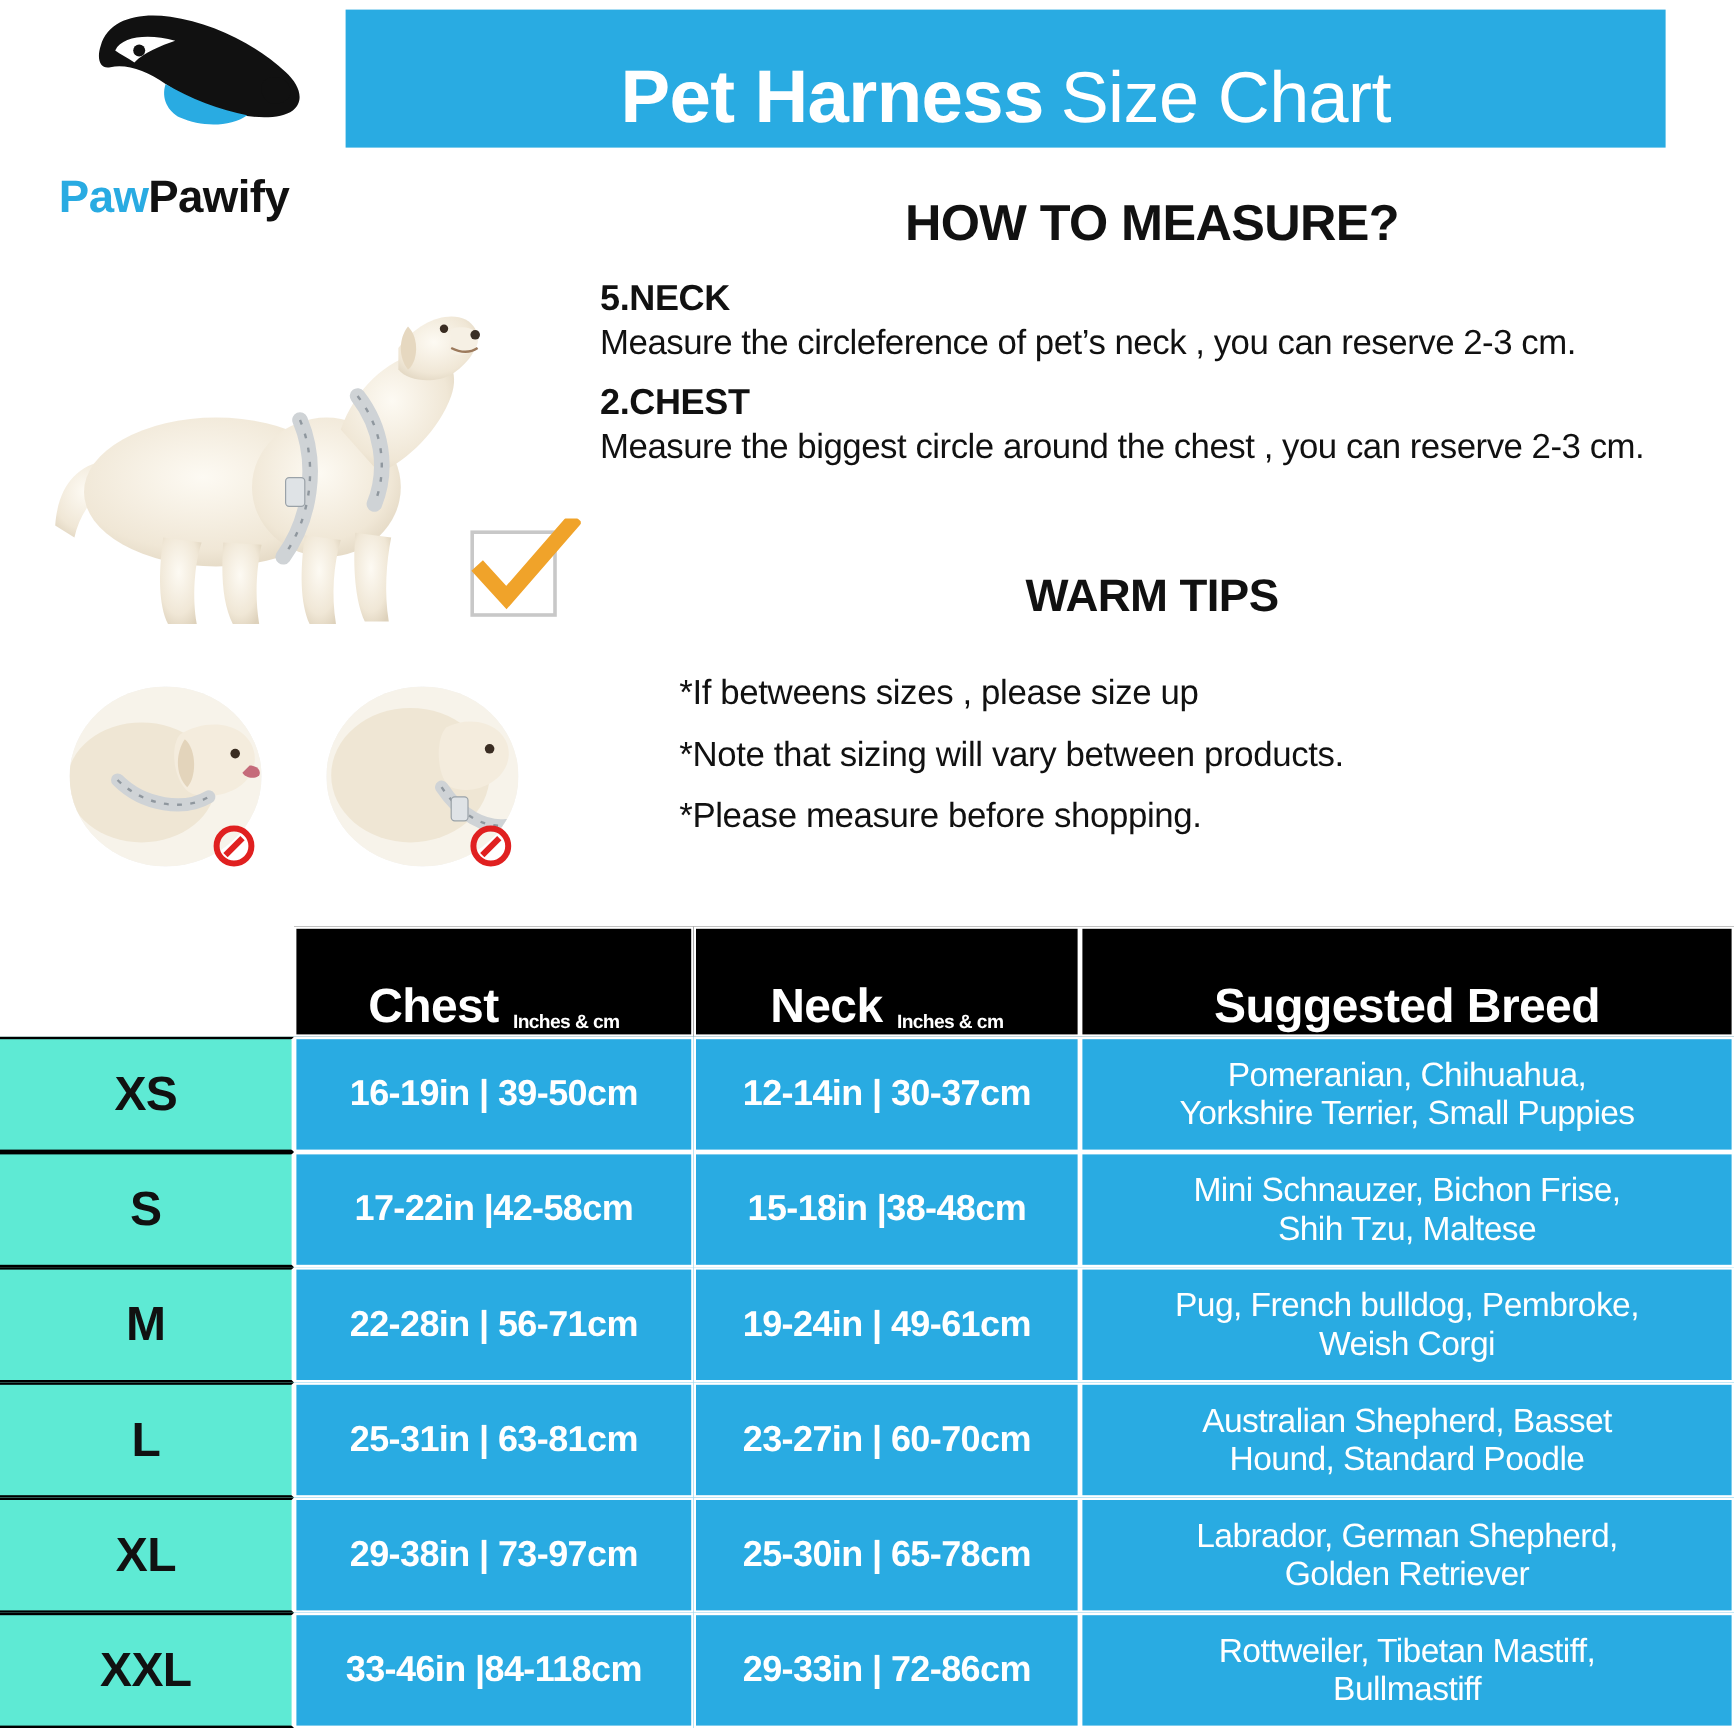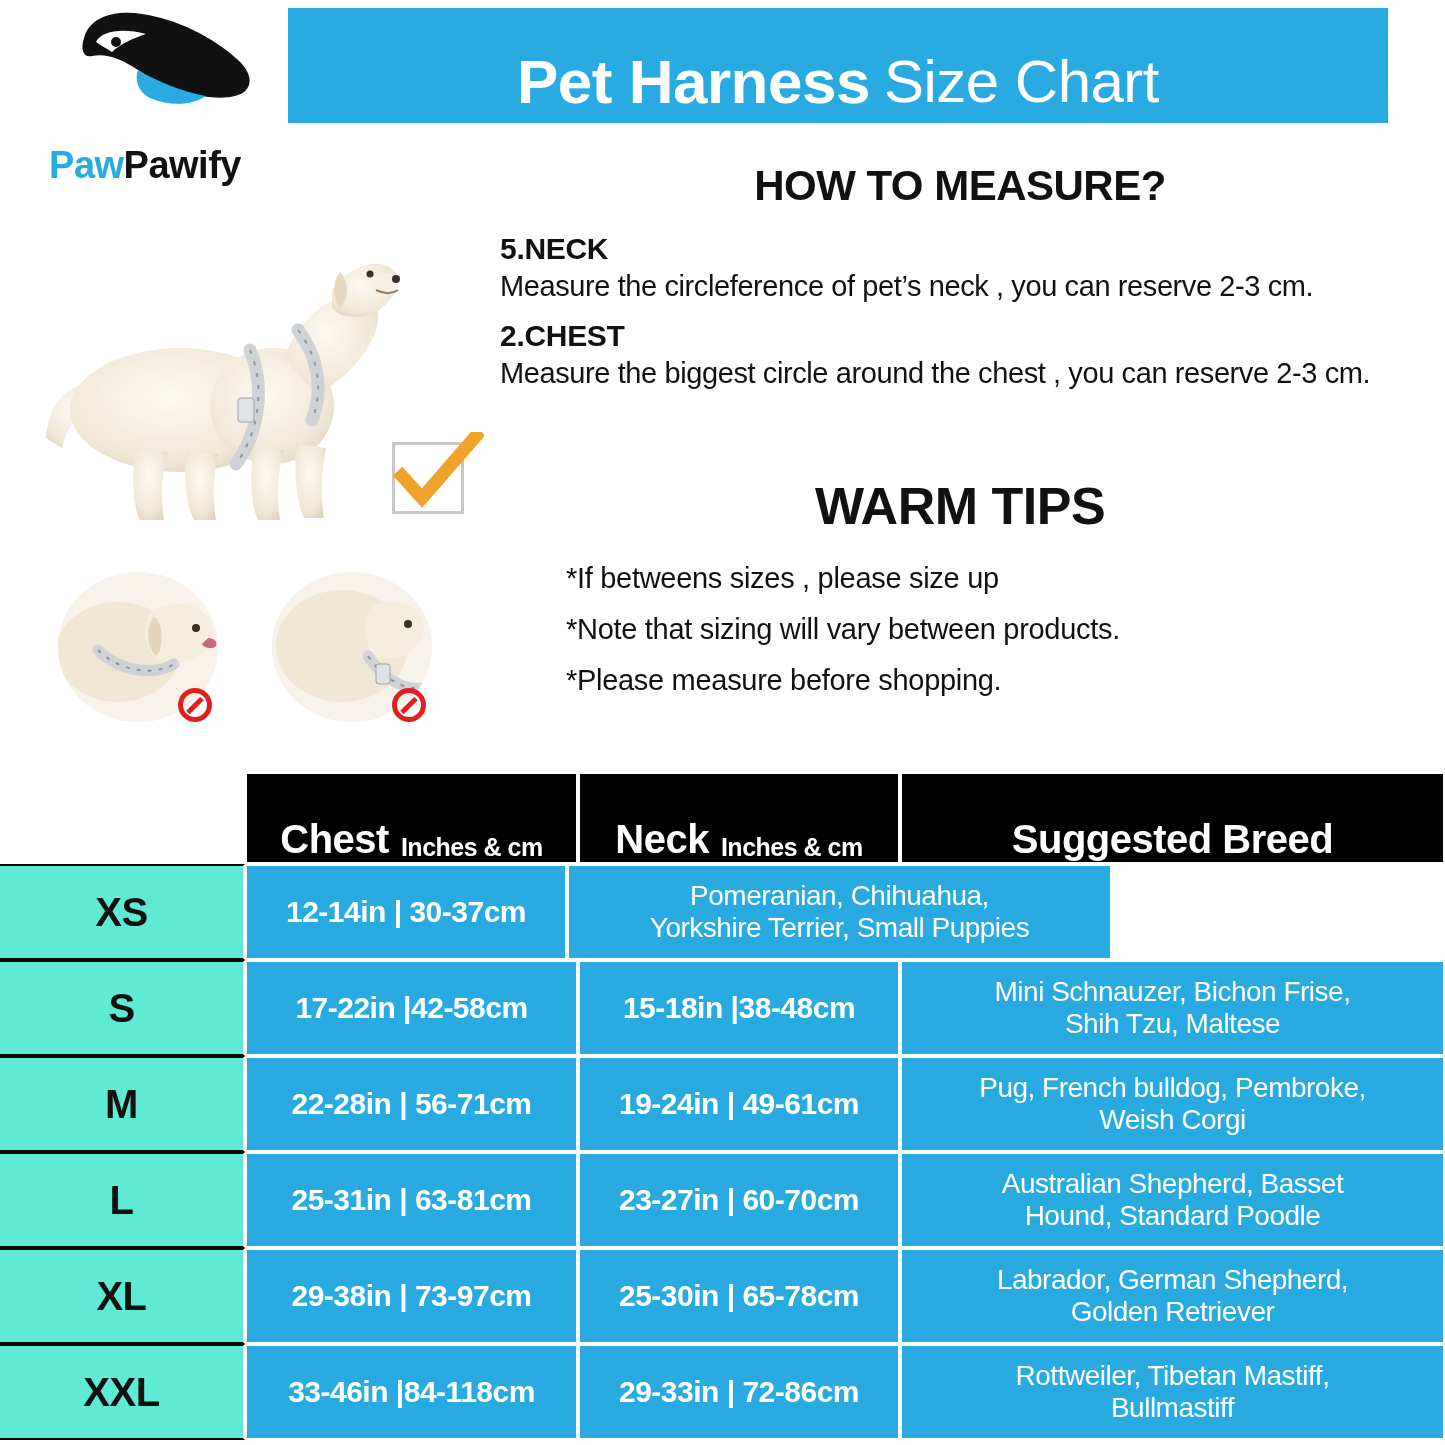--- a/index.html
+++ b/index.html
@@ -148,21 +148,21 @@
     font-size: 29px;
     margin-bottom: 16px;
     letter-spacing: -0.4px;
     white-space: nowrap;
   }
   .warm-title {
     position: absolute;
     left: 520px; top: 476px;
     width: 880px;
     text-align: center;
-    font-size: 52px;
+    font-size: 38px;
     font-weight: bold;
     letter-spacing: -0.5px;
   }
   .tips {
     position: absolute;
     left: 566px; top: 562px;
     width: 880px;
   }
   .tip-line {
     font-size: 29px;
@@ -203,21 +203,21 @@
   .head-row .c-size {
     background: #ffffff;
     border-color: #ffffff;
   }
   .head-main {
     font-size: 40px;
     font-weight: bold;
     letter-spacing: -0.5px;
   }
   .head-sub {
-    font-size: 25px;
+    font-size: 16px;
     font-weight: bold;
     margin-left: 12px;
     letter-spacing: -0.5px;
   }
   .head-breed {
     font-size: 40px;
     font-weight: bold;
     letter-spacing: -0.5px;
   }
 
@@ -382,20 +382,21 @@
       <span class="head-main">Neck</span>
       <span class="head-sub">Inches &amp; cm</span>
     </div>
     <div class="cell c-breed">
       <span class="head-breed">Suggested Breed</span>
     </div>
   </div>
 
   <div class="trow data-row">
     <div class="cell c-size">XS</div>
+    <div class="cell c-chest">16-19in | 39-50cm</div>
     <div class="cell c-neck">12-14in | 30-37cm</div>
     <div class="cell c-breed">
       <span>
         <span class="breed-inner">Pomeranian,  Chihuahua,</span>
         <span class="breed-inner">Yorkshire Terrier,  Small Puppies</span>
       </span>
     </div>
   </div>
 
   <div class="trow data-row">

